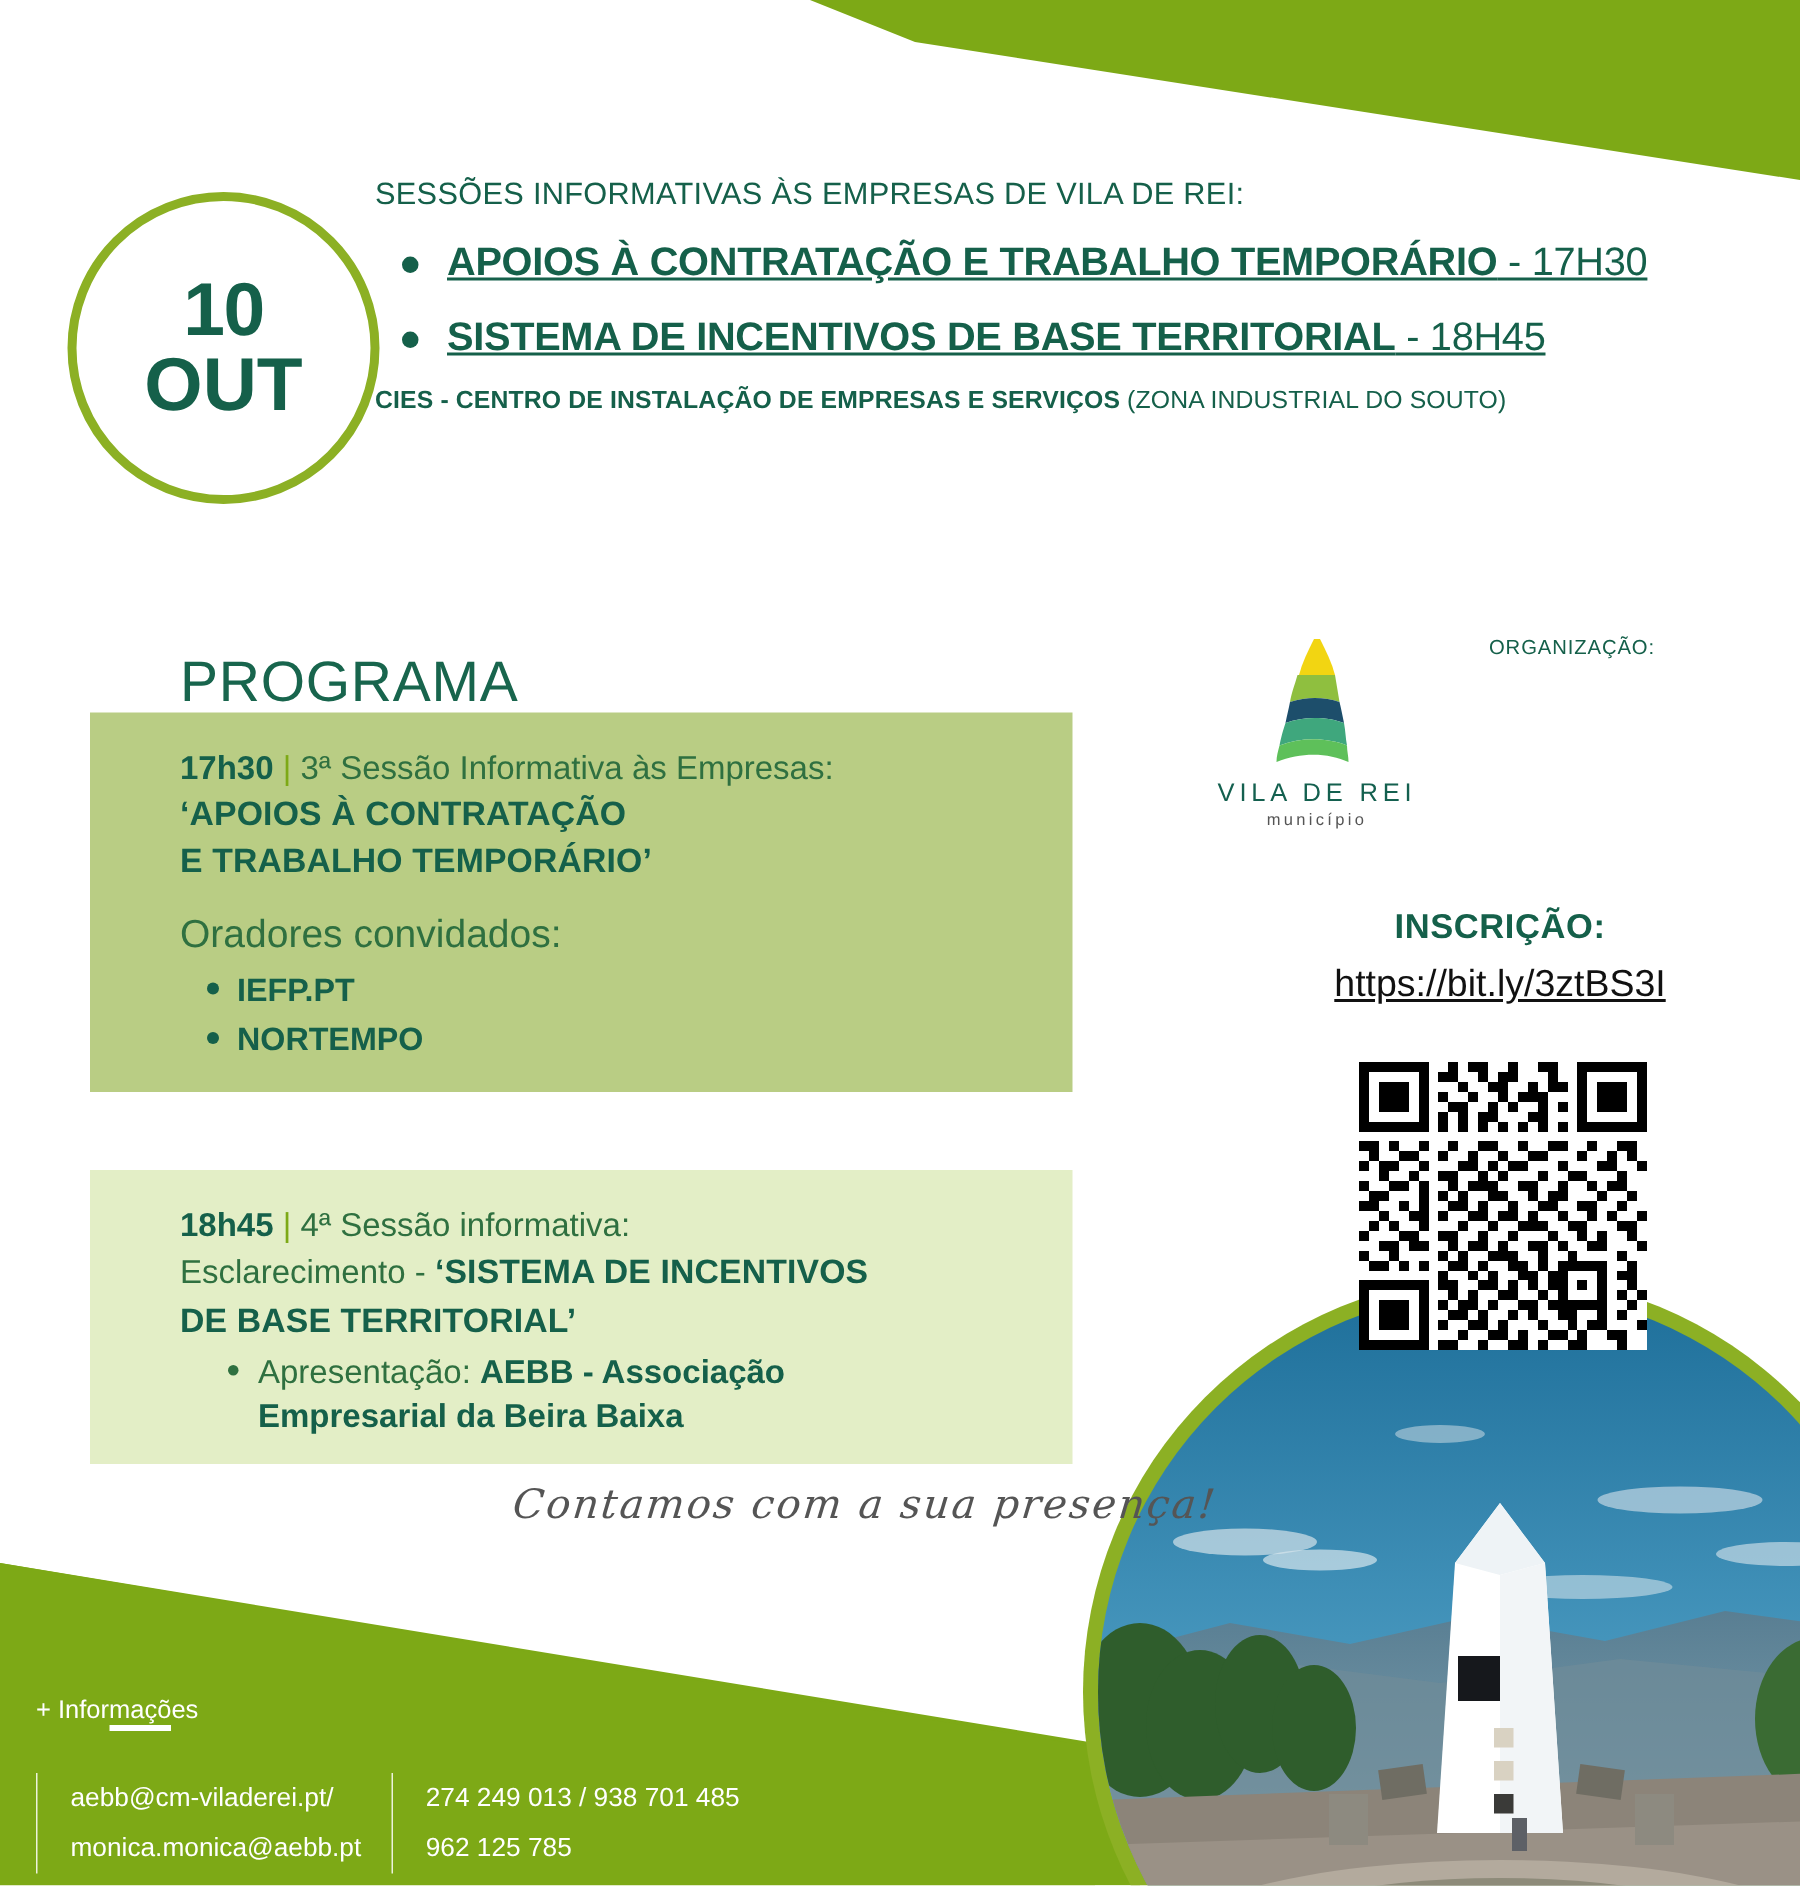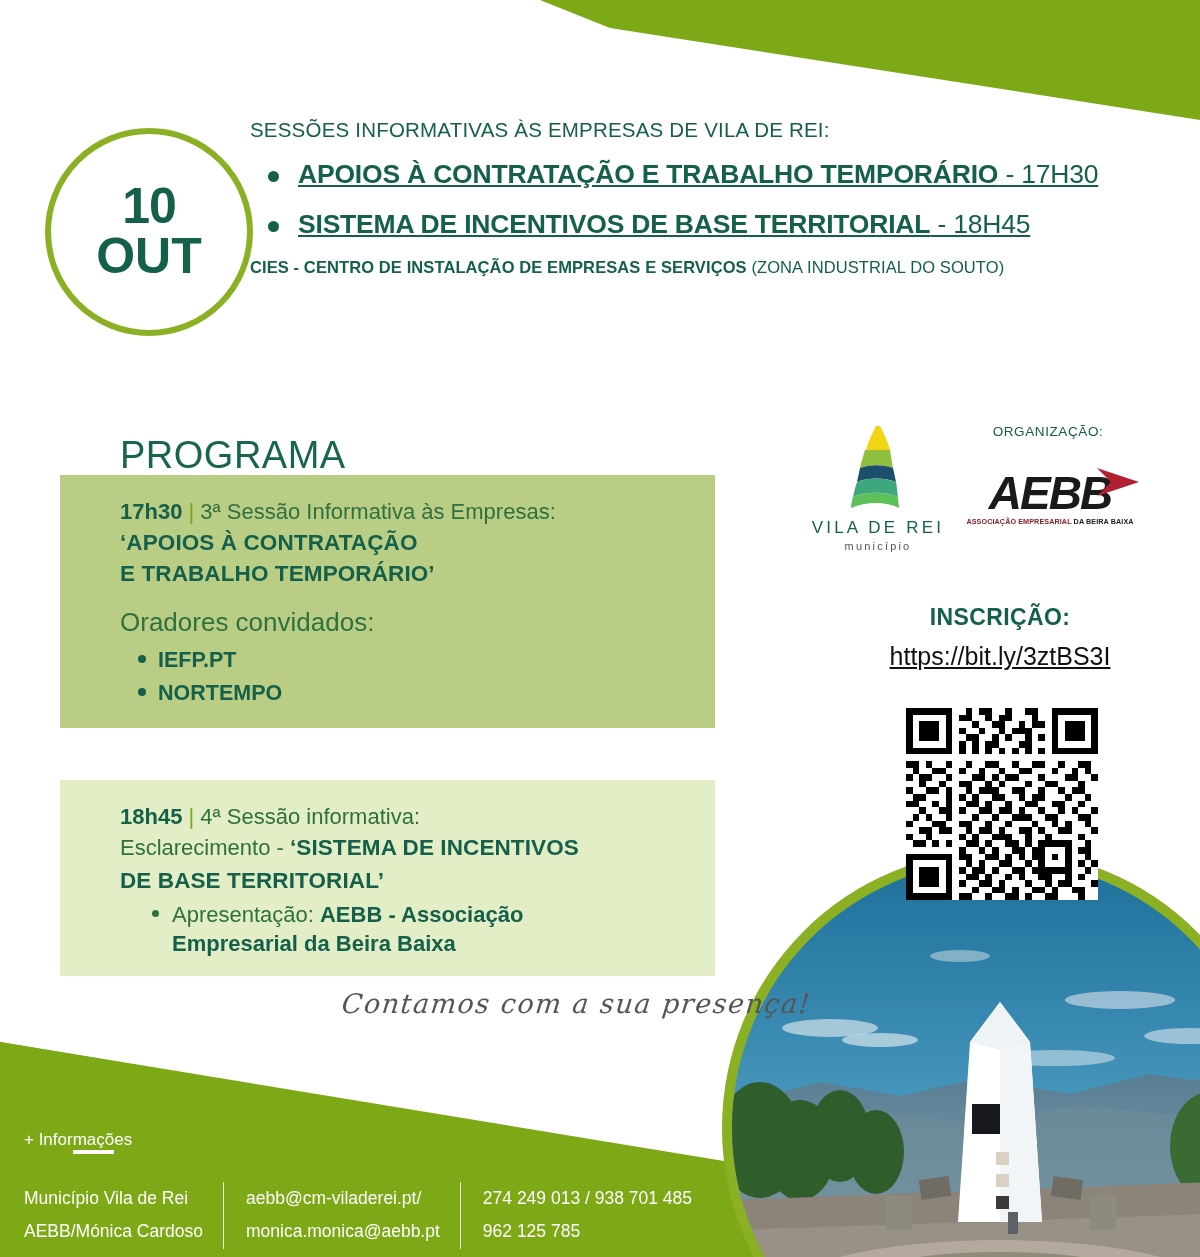--- a/index.html
+++ b/index.html
@@ -289,31 +289,20 @@
       <path d="M44,2 C40,10 36,18 34,26 L58,26 C56,18 52,10 48,2 Z" fill="#f2d512"></path>
       <path d="M33,26 C31,33 29,38 28,44 C40,40 52,41 61,44 C60,38 59,32 58,26 Z" fill="#8fbf3f"></path>
       <path d="M28,44 C27,49 26,53 25,58 C38,53 54,54 64,58 C63,53 62,48 61,44 C52,41 40,40 28,44 Z" fill="#1d4e6b"></path>
       <path d="M25,58 C23,64 22,68 21,73 C36,67 54,68 66,73 C65,68 65,63 64,58 C54,54 38,53 25,58 Z" fill="#3fa77d"></path>
       <path d="M21,73 C20,77 19,80 19,84 C36,77 54,78 67,84 C67,80 66,77 66,73 C54,68 36,67 21,73 Z" fill="#5ec05a"></path>
     </svg>
     <div class="logo-vdr-name">VILA DE REI</div>
     <div class="logo-vdr-sub">município</div>
   </div>
 
-  <div class="logo-aebb">
-    <div style="position:relative;">
-      <div class="logo-aebb-word">AEBB</div>
-      <svg width="46" height="34" viewBox="0 0 46 34" style="position:absolute;right:-6px;top:-4px;">
-        <polygon points="2,2 44,16 2,30 16,16" fill="#b21f30"></polygon>
-      </svg>
-    </div>
-    <div class="logo-aebb-sub">
-      <span class="s1">ASSOCIAÇÃO EMPRESARIAL </span><span class="s2">DA BEIRA BAIXA</span>
-    </div>
-  </div>
 
   <div class="insc-label">INSCRIÇÃO:</div>
   <a class="insc-url" href="#">https://bit.ly/3ztBS3I</a>
 
   <svg class="qr" viewBox="0 0 29 29" shape-rendering="crispEdges">
     <rect width="29" height="29" fill="#fff"></rect>
     <g fill="#000">
 
       <rect x="0" y="0" width="7" height="1"></rect>
         <rect x="0" y="6" width="7" height="1"></rect>
@@ -538,24 +527,20 @@
         <rect x="21" y="28" width="2" height="1"></rect>
         <rect x="26" y="28" width="1" height="1"></rect>
     </g>
   </svg>
 
   <div class="footer">
     <div class="footer-more">
       <span>+ Infor<u>maçõ</u>es</span>
     </div>
     <div class="footer-grid">
-      <div class="fcol">
-        <div class="frow">Município Vila de Rei</div>
-        <div class="frow">AEBB/Mónica Cardoso</div>
-      </div>
       <div class="fcol divider">
         <div class="frow">aebb@cm-viladerei.pt/</div>
         <div class="frow">monica.monica@aebb.pt</div>
       </div>
       <div class="fcol divider">
         <div class="frow">274 249 013 / 938 701 485</div>
         <div class="frow">962 125 785</div>
       </div>
     </div>
   </div>

